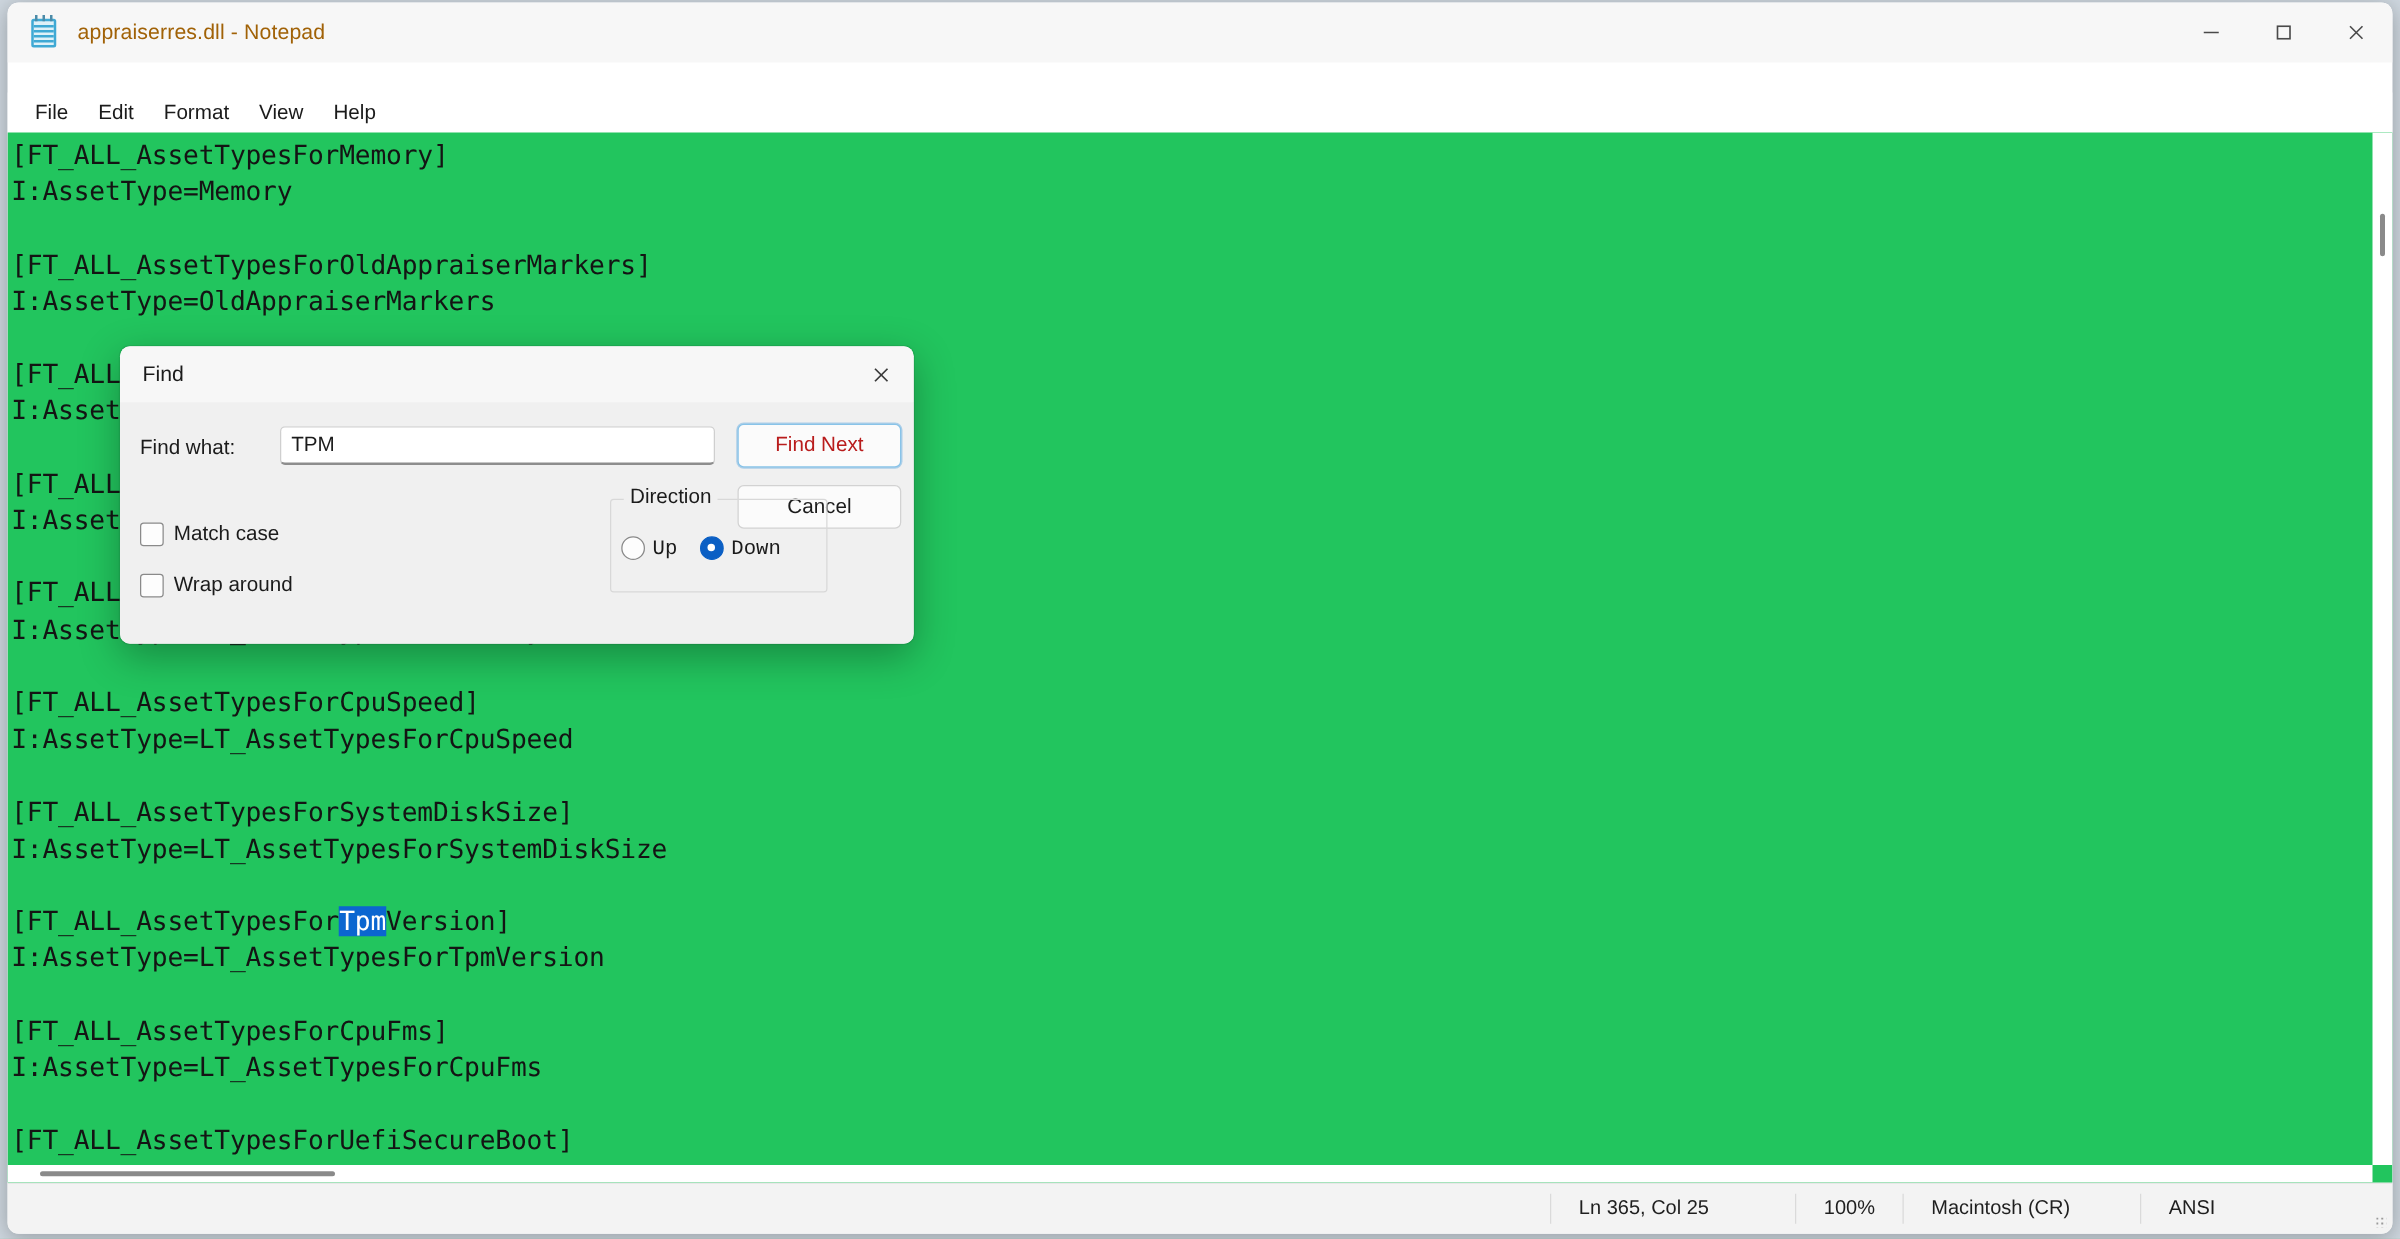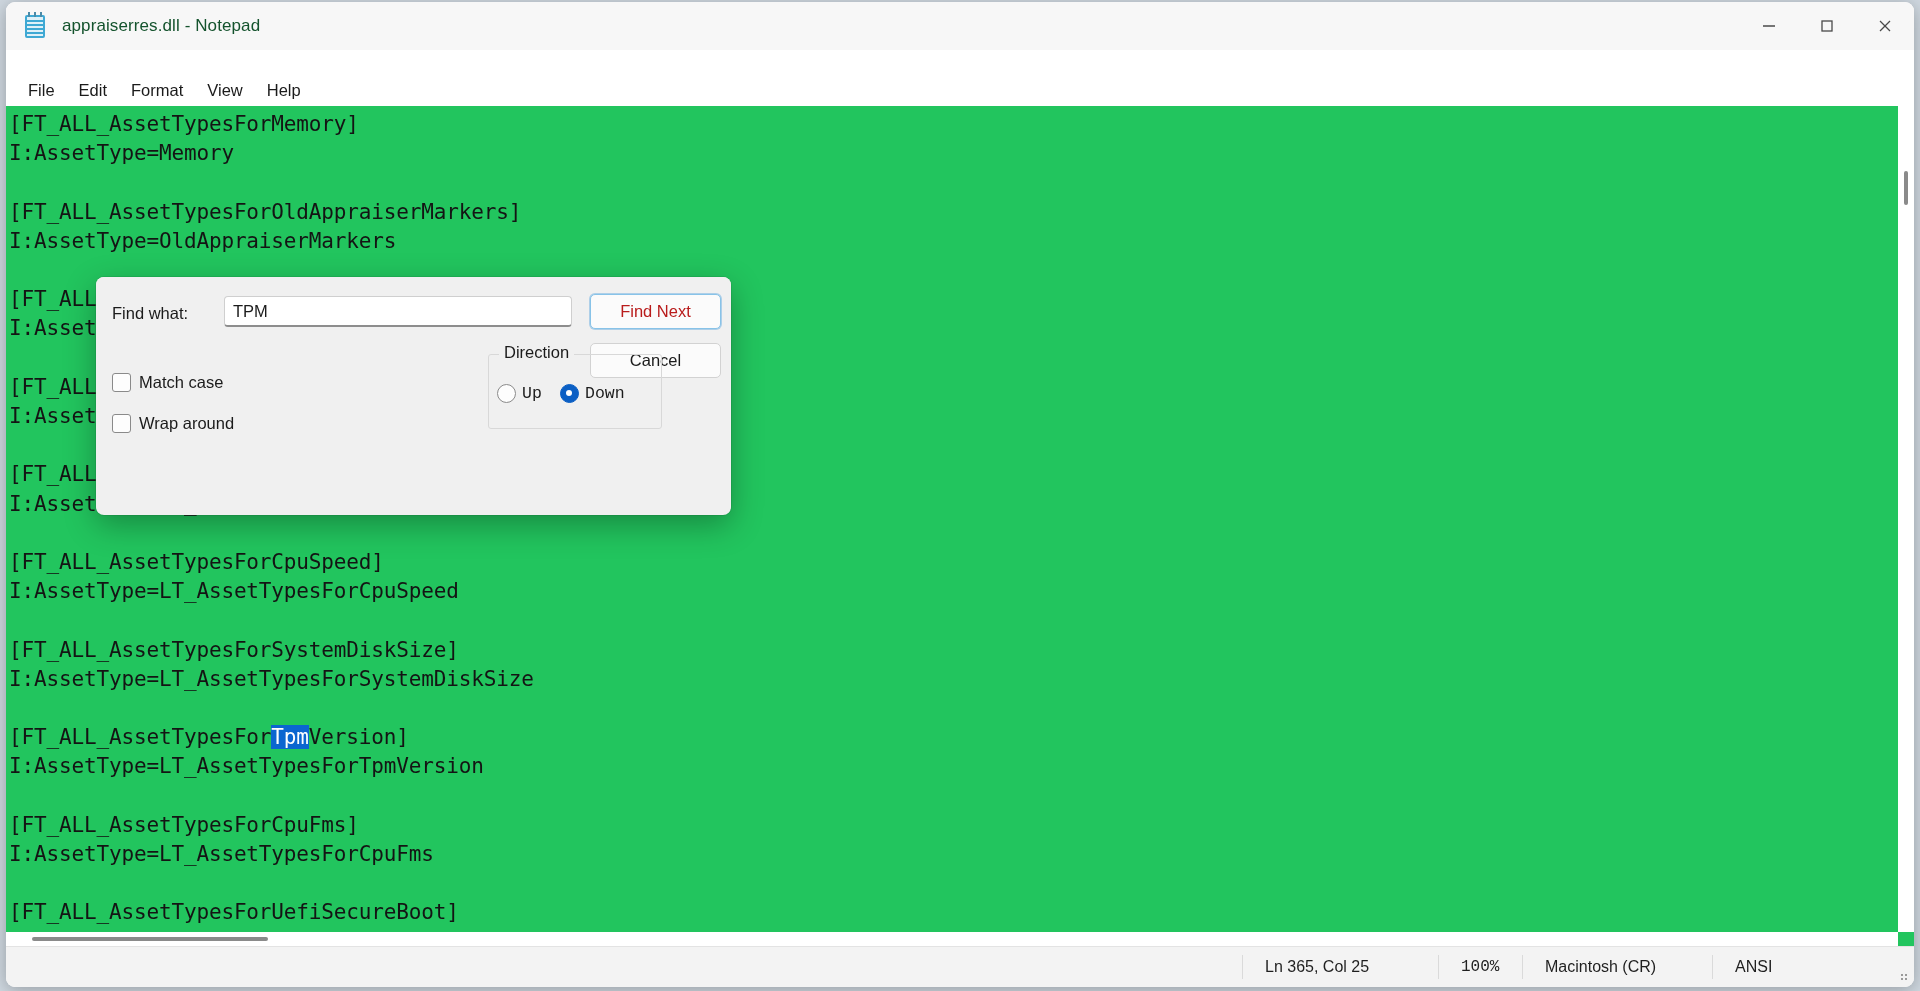--- a/index.html
+++ b/index.html
@@ -59,21 +59,21 @@
   #app-icon .rings i {
     position: absolute; top: 0; width: 2px; height: 5px;
     background: #4c8ba8;
   }
   #app-icon .rings i:nth-child(1){ left: 0; }
   #app-icon .rings i:nth-child(2){ left: 6px; }
   #app-icon .rings i:nth-child(3){ left: 12px; }
 
   #window-title {
     font-size: 17px;
-    color: #14532d;
+    color: #a16207;
     letter-spacing: 0.1px;
     white-space: nowrap;
   }
 
   .winbtn {
     width: 58px; height: 48px;
     display: flex; align-items: center; justify-content: center;
     color: #4a4a4a;
   }
   #win-controls { position: absolute; right: 0; top: 0; display: flex; }
@@ -164,21 +164,21 @@
   }
   .status-cell {
     padding: 0 22px;
     height: 24px;
     display: flex;
     align-items: center;
     border-left: 1px solid #dadada;
     white-space: nowrap;
   }
   #status-ln { min-width: 196px; }
-  #status-zoom { min-width: 84px; font-family: Liberation Mono, monospace; }
+  #status-zoom { min-width: 84px; }
   #status-eol { min-width: 190px; }
   #status-enc { min-width: 180px; border-left: 1px solid #dadada; }
   #grip {
     width: 22px; height: 41px;
     position: relative;
   }
   #grip::after {
     content: "";
     position: absolute; right: 5px; bottom: 6px;
     width: 8px; height: 8px;
@@ -412,20 +412,29 @@
   <div id="statusbar">
     <div class="status-cell" id="status-ln">Ln 365, Col 25</div>
     <div class="status-cell" id="status-zoom">100%</div>
     <div class="status-cell" id="status-eol">Macintosh (CR)</div>
     <div class="status-cell" id="status-enc">ANSI</div>
     <div id="grip"></div>
   </div>
 </div>
 
 <div id="find-dialog">
+  <div id="find-titlebar">
+    <div id="find-title">Find</div>
+    <div id="find-close">
+      <svg width="16" height="16" viewBox="0 0 16 16">
+          <line x1="3" y1="3" x2="13" y2="13" stroke="currentColor" stroke-width="1.4"></line>
+          <line x1="13" y1="3" x2="3" y2="13" stroke="currentColor" stroke-width="1.4"></line>
+        </svg>
+    </div>
+  </div>
 
   <div id="find-body">
     <div id="lbl-find-what">Find what:</div>
     <input id="input-find" type="text" value="TPM" style="">
 
     <button id="btn-find-next">Find Next</button>
     <button id="btn-cancel">Cancel</button>
 
     <div id="direction-group">
       <div id="direction-legend">Direction</div>

